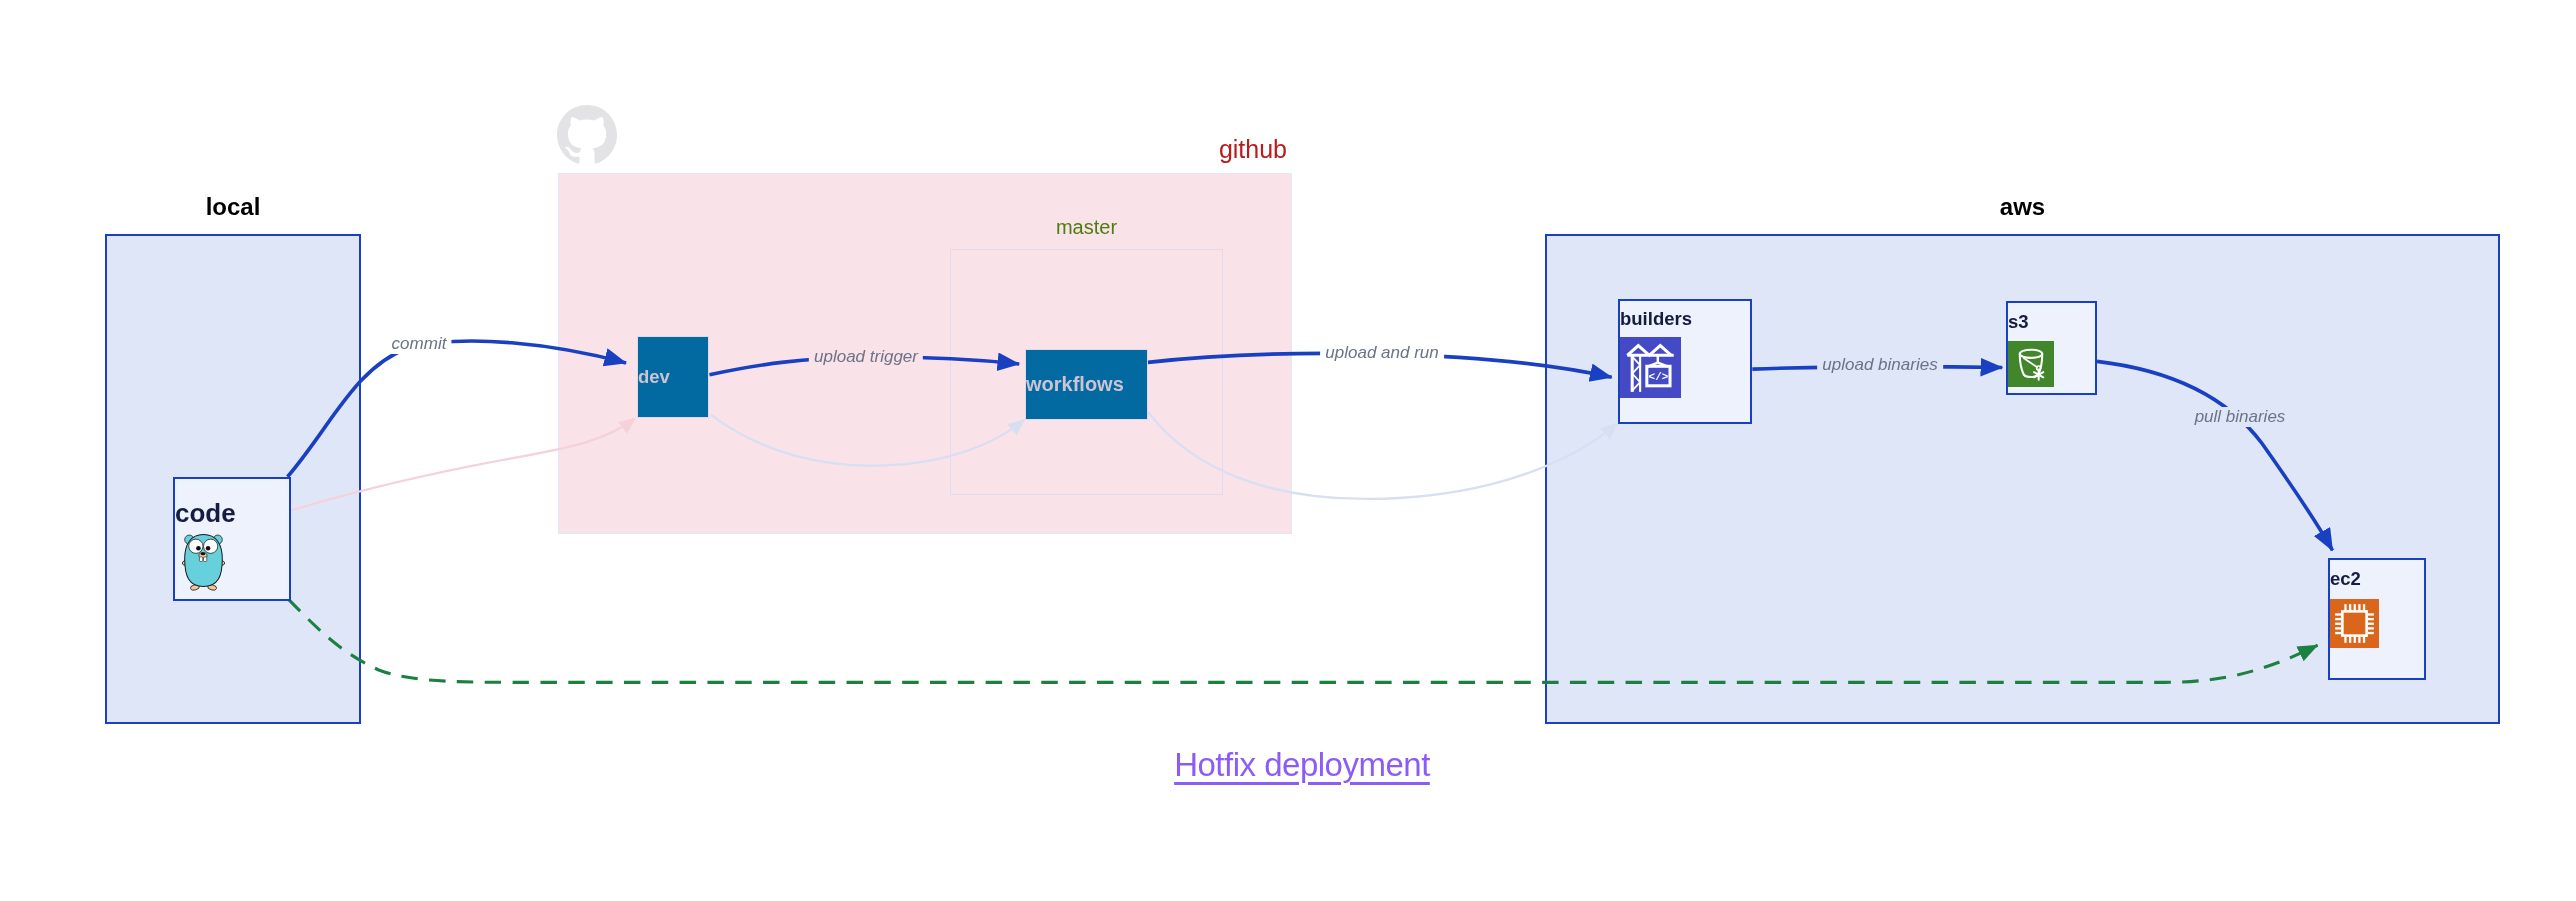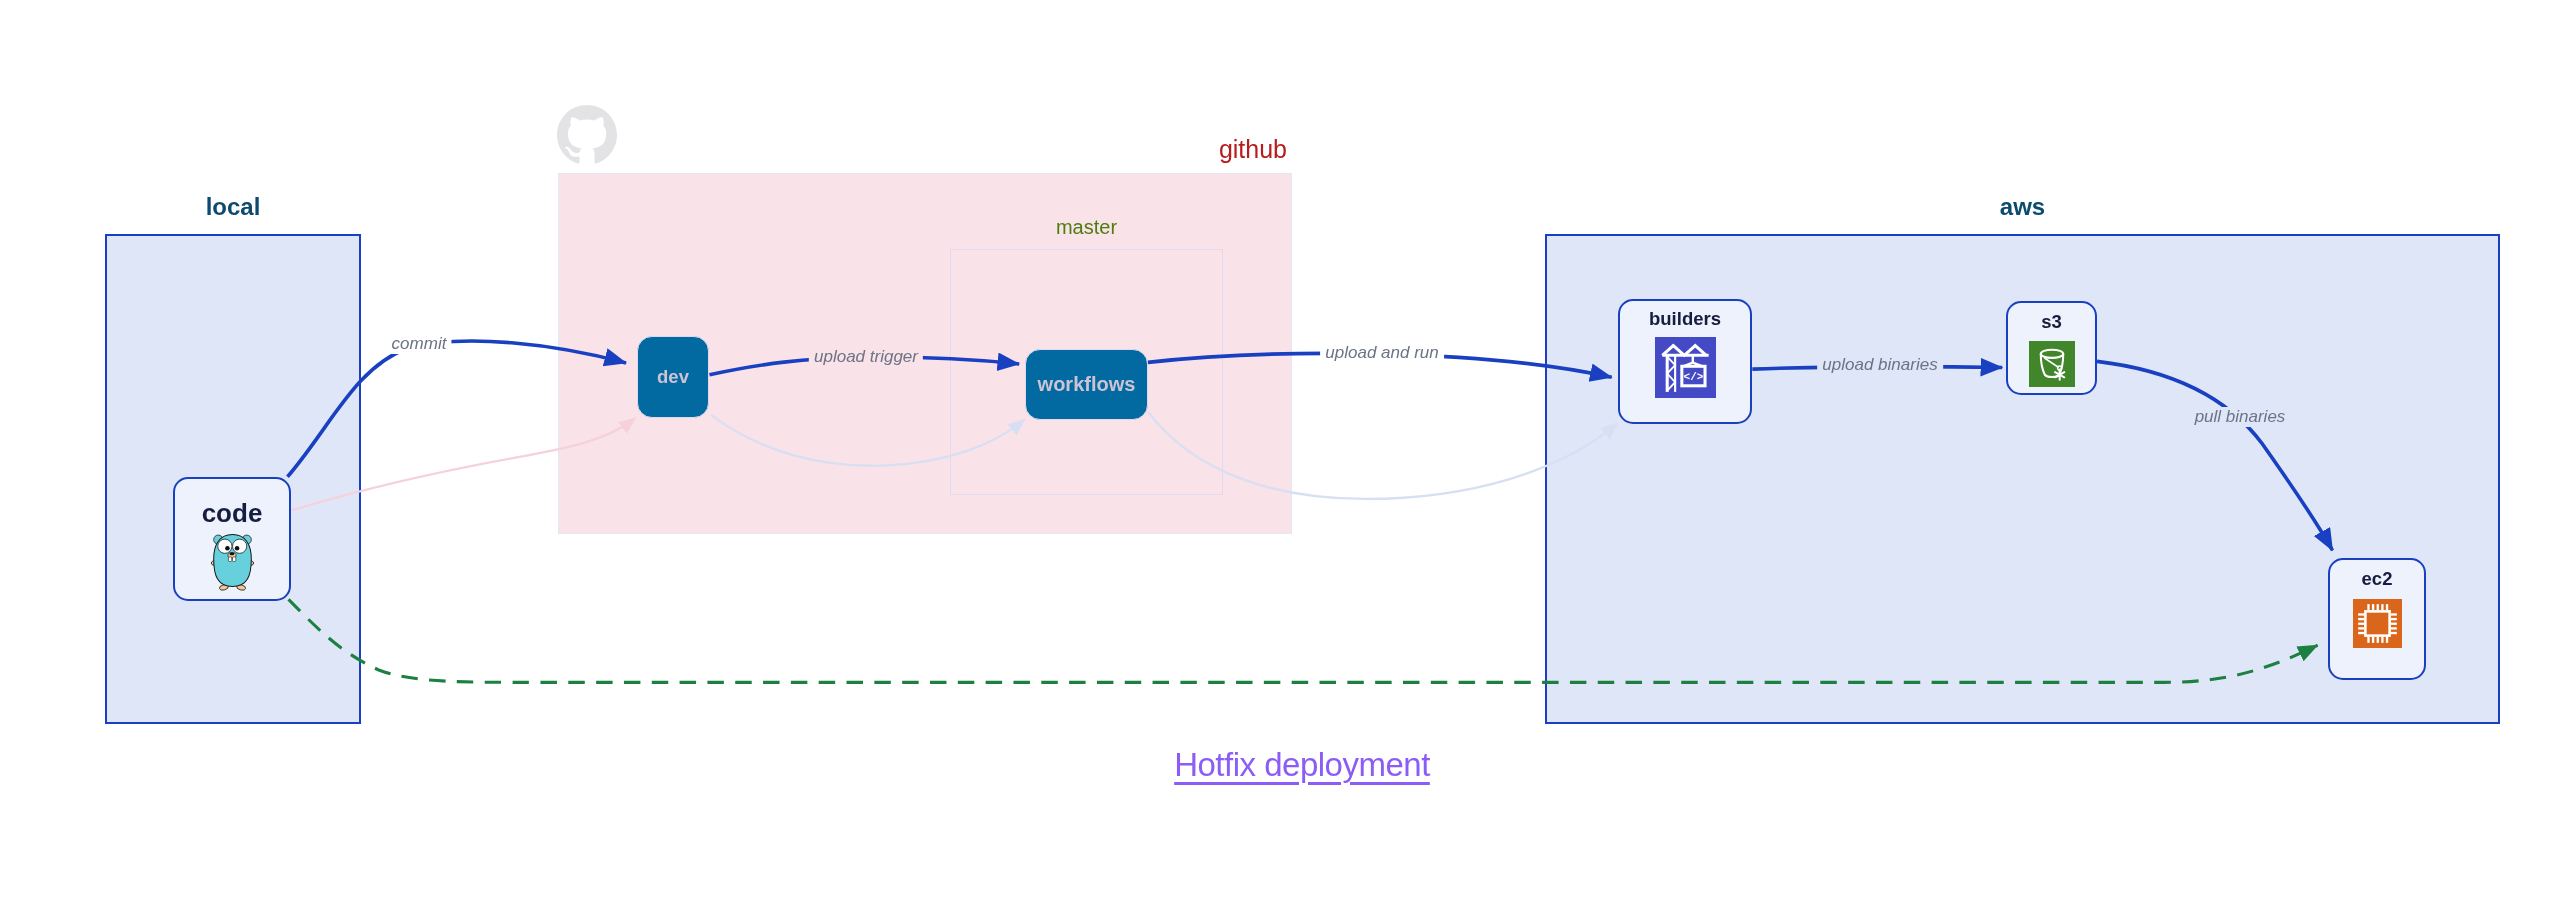--- a/index.html
+++ b/index.html
@@ -5,28 +5,28 @@
   html,body{margin:0;padding:0;background:#ffffff;}
   body{width:2604px;height:902px;position:relative;overflow:hidden;
        font-family:"Liberation Sans", sans-serif;}
 
   
   .group-box{position:absolute;box-sizing:border-box;}
   #local-box,#aws-box{background:#dfe6f8;border:2.6px solid #1a40c2;z-index:0;}
   #github-box{background:#f9e2e8;border:1.5px solid #e2e6f5;z-index:0;}
   #master-box{background:transparent;border:1.5px solid #e0dcef;z-index:0;}
 
-  .group-label{position:absolute;color:#0c4a6e;font-size:24px;font-weight:600;
+  .group-label{position:absolute;color:#000000;font-size:24px;font-weight:600;
                text-align:center;z-index:2;}
   .faded-label{color:#b91c1c;font-weight:500;}
   .master-label{color:#4d7c0f;font-size:20px;font-weight:500;}
 
   
   .node{position:absolute;box-sizing:border-box;display:flex;flex-direction:column;
-        align-items:center;z-index:2;border-radius:15px;}
+        z-index:2;}
   .node-strong{background:#eef2fc;border:2.6px solid #1a40c2;}
   .node-faded{background:#0369a1;border:1.5px solid #ded9ec;justify-content:center;}
   .node-label{font-weight:bold;color:#161d40;}
   .node-faded .node-label{color:#ccc3d4;}
   .icon{display:block;}
 
   
   .edge-label{position:absolute;transform:translate(-50%,-50%);font-size:17px;
               font-style:italic;color:#6b7386;padding:0 5.2px;white-space:nowrap;
               z-index:3;}

